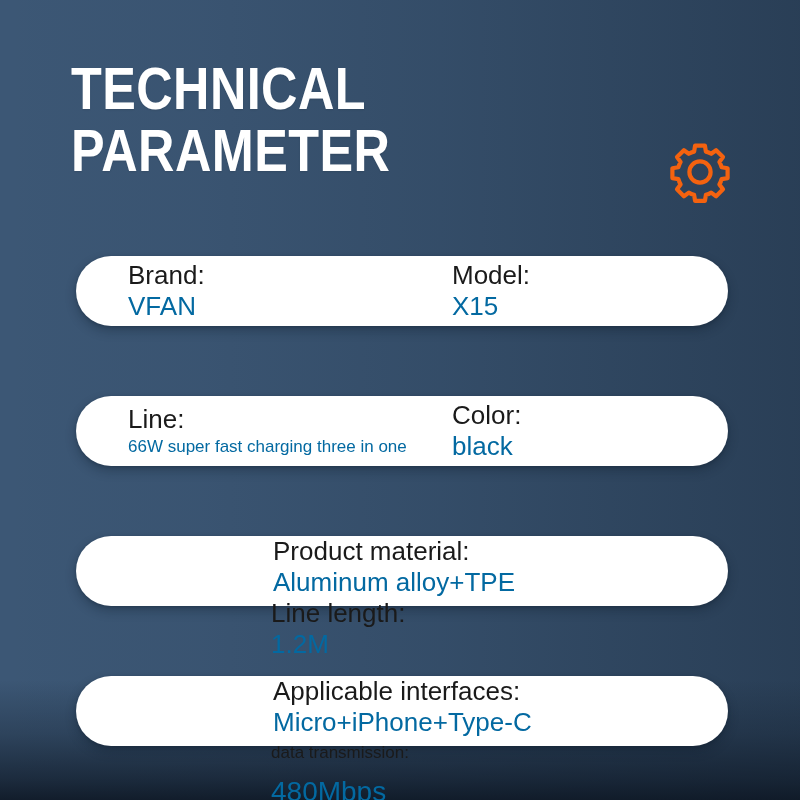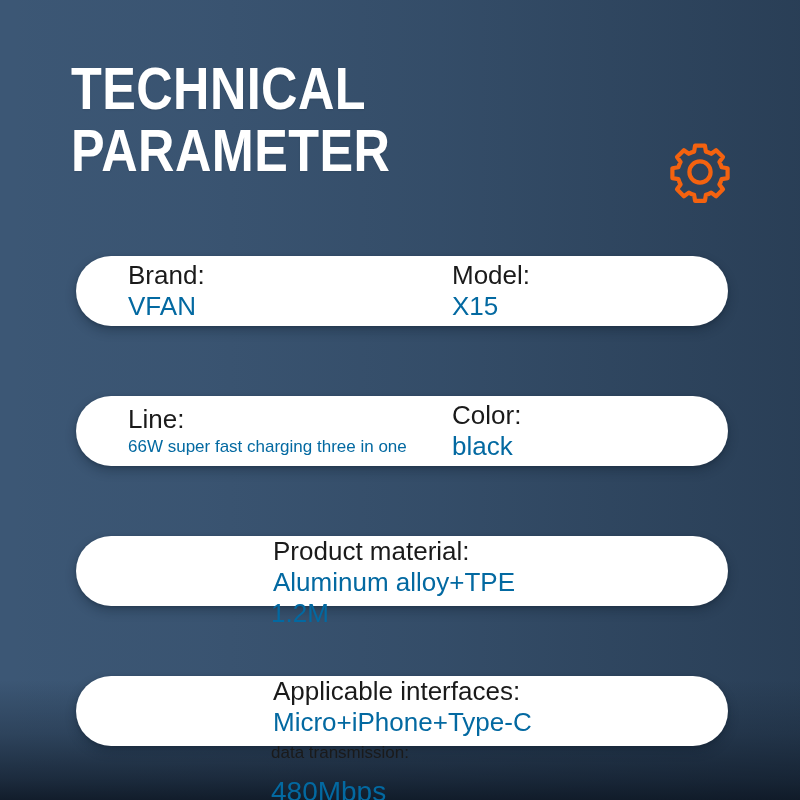--- a/index.html
+++ b/index.html
@@ -211,20 +211,21 @@
         <div class="spec-value">black</div>
       </div>
     </div>
 
     <div class="spec-card" id="card-2">
       <div class="card-col left">
         <div class="spec-label">Product material:</div>
         <div class="spec-value">Aluminum alloy+TPE</div>
       </div>
       <div class="card-col right">
+        <div class="spec-label">Line length:</div>
         <div class="spec-value">1.2M</div>
       </div>
     </div>
 
     <div class="spec-card" id="card-3">
       <div class="card-col left">
         <div class="spec-label">Applicable interfaces:</div>
         <div class="spec-value">Micro+iPhone+Type-C</div>
       </div>
       <div class="card-col right">

